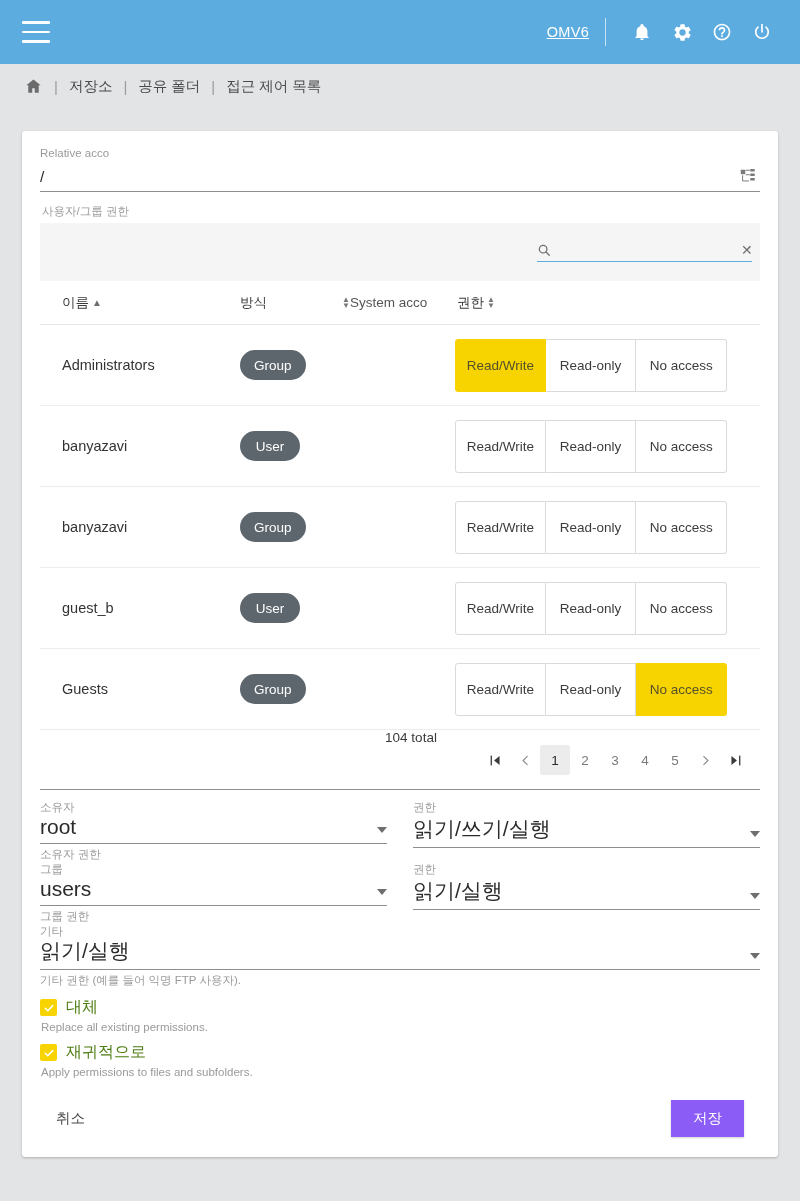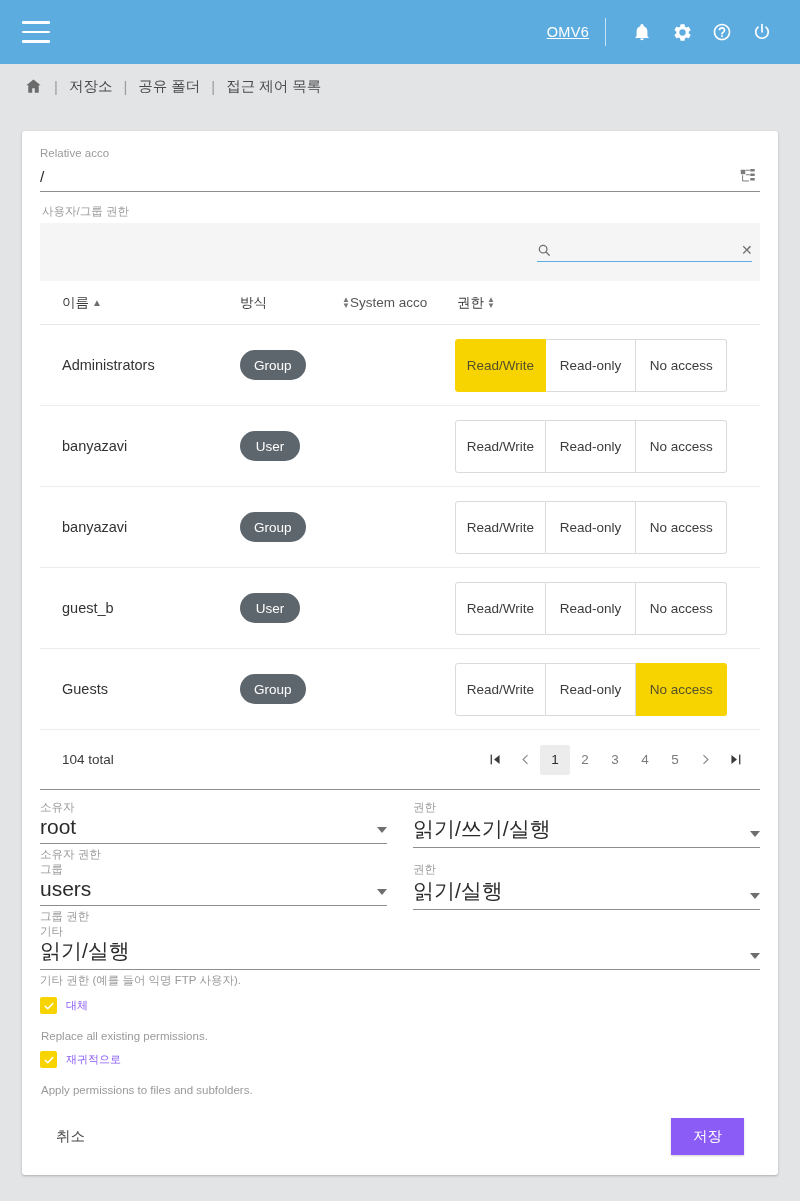--- a/index.html
+++ b/index.html
@@ -123,21 +123,21 @@
   .tg-btn + .tg-btn { border-left: 0; }
   .tg-btn:first-child { border-top-left-radius: 3px; border-bottom-left-radius: 3px; }
   .tg-btn:last-child { border-top-right-radius: 3px; border-bottom-right-radius: 3px; }
   .tg-btn.on { background: #f7d400; border-color: #f7d400; color: #55502a; }
 
   
   .pagrow {
     display: flex; align-items: center;
     height: 60px;
     border-bottom: 1px solid #8d8d8d;
-    font-size: 13.5px; color: #3a3a3a;
+    font-size: 13.5px; color: #3a3a3a; flex-direction: column;
   }
   .pag-total { padding-left: 22px; }
   .pag-ctrls { margin-left: auto; display: flex; align-items: center; gap: 0; padding-right: 10px; }
   .pg {
     width: 30px; height: 30px; display: flex; align-items: center; justify-content: center;
     color: #6d6d6d; font-size: 13.5px; cursor: pointer; border-radius: 2px;
   }
   .pg.num { color: #7a7a7a; }
   .pg.active { background: #ececec; color: #2b2b2b; }
   .pg.edge { color: #3a3a3a; font-size: 12px; }
@@ -151,22 +151,22 @@
   .selval { flex: 1; font-size: 21px; color: #2b2b2b; }
   .caret { width: 0; height: 0; border-left: 5px solid transparent; border-right: 5px solid transparent; border-top: 6px solid #6e6e6e; margin-bottom: 6px; }
   .hint { font-size: 11.5px; color: #9a9a9a; margin-top: 3px; }
 
   .cbrow { display: flex; align-items: center; gap: 9px; margin-top: 9px; }
   .cbox {
     width: 17px; height: 17px; background: #f7d400; border-radius: 2px;
     display: flex; align-items: center; justify-content: center; cursor: pointer;
   }
   .cbox svg { display: block; }
-  .cblabel { font-size: 11px; color: #8b5cf6; }
-  .cbdesc { font-size: 11.5px; color: #9a9a9a; margin-top: 16px; margin-left: 1px; }
+  .cblabel { font-size: 16px; color: #4d7c0f; }
+  .cbdesc { font-size: 11.5px; color: #9a9a9a; margin-top: 3px; margin-left: 1px; }
 
   .actions { display: flex; justify-content: space-between; align-items: center; gap: 15px; padding: 22px 16px 20px 0; }
   .btn-flat {
     background: transparent; border: 0; cursor: pointer;
     font-family: "Liberation Sans", sans-serif;
     font-size: 14.5px; color: #4a4a4a; padding: 8px 16px; border-radius: 3px;
   }
   .btn-primary {
     background: #8b5cf6; border: 0; cursor: pointer;
     font-family: Liberation Serif, serif;

